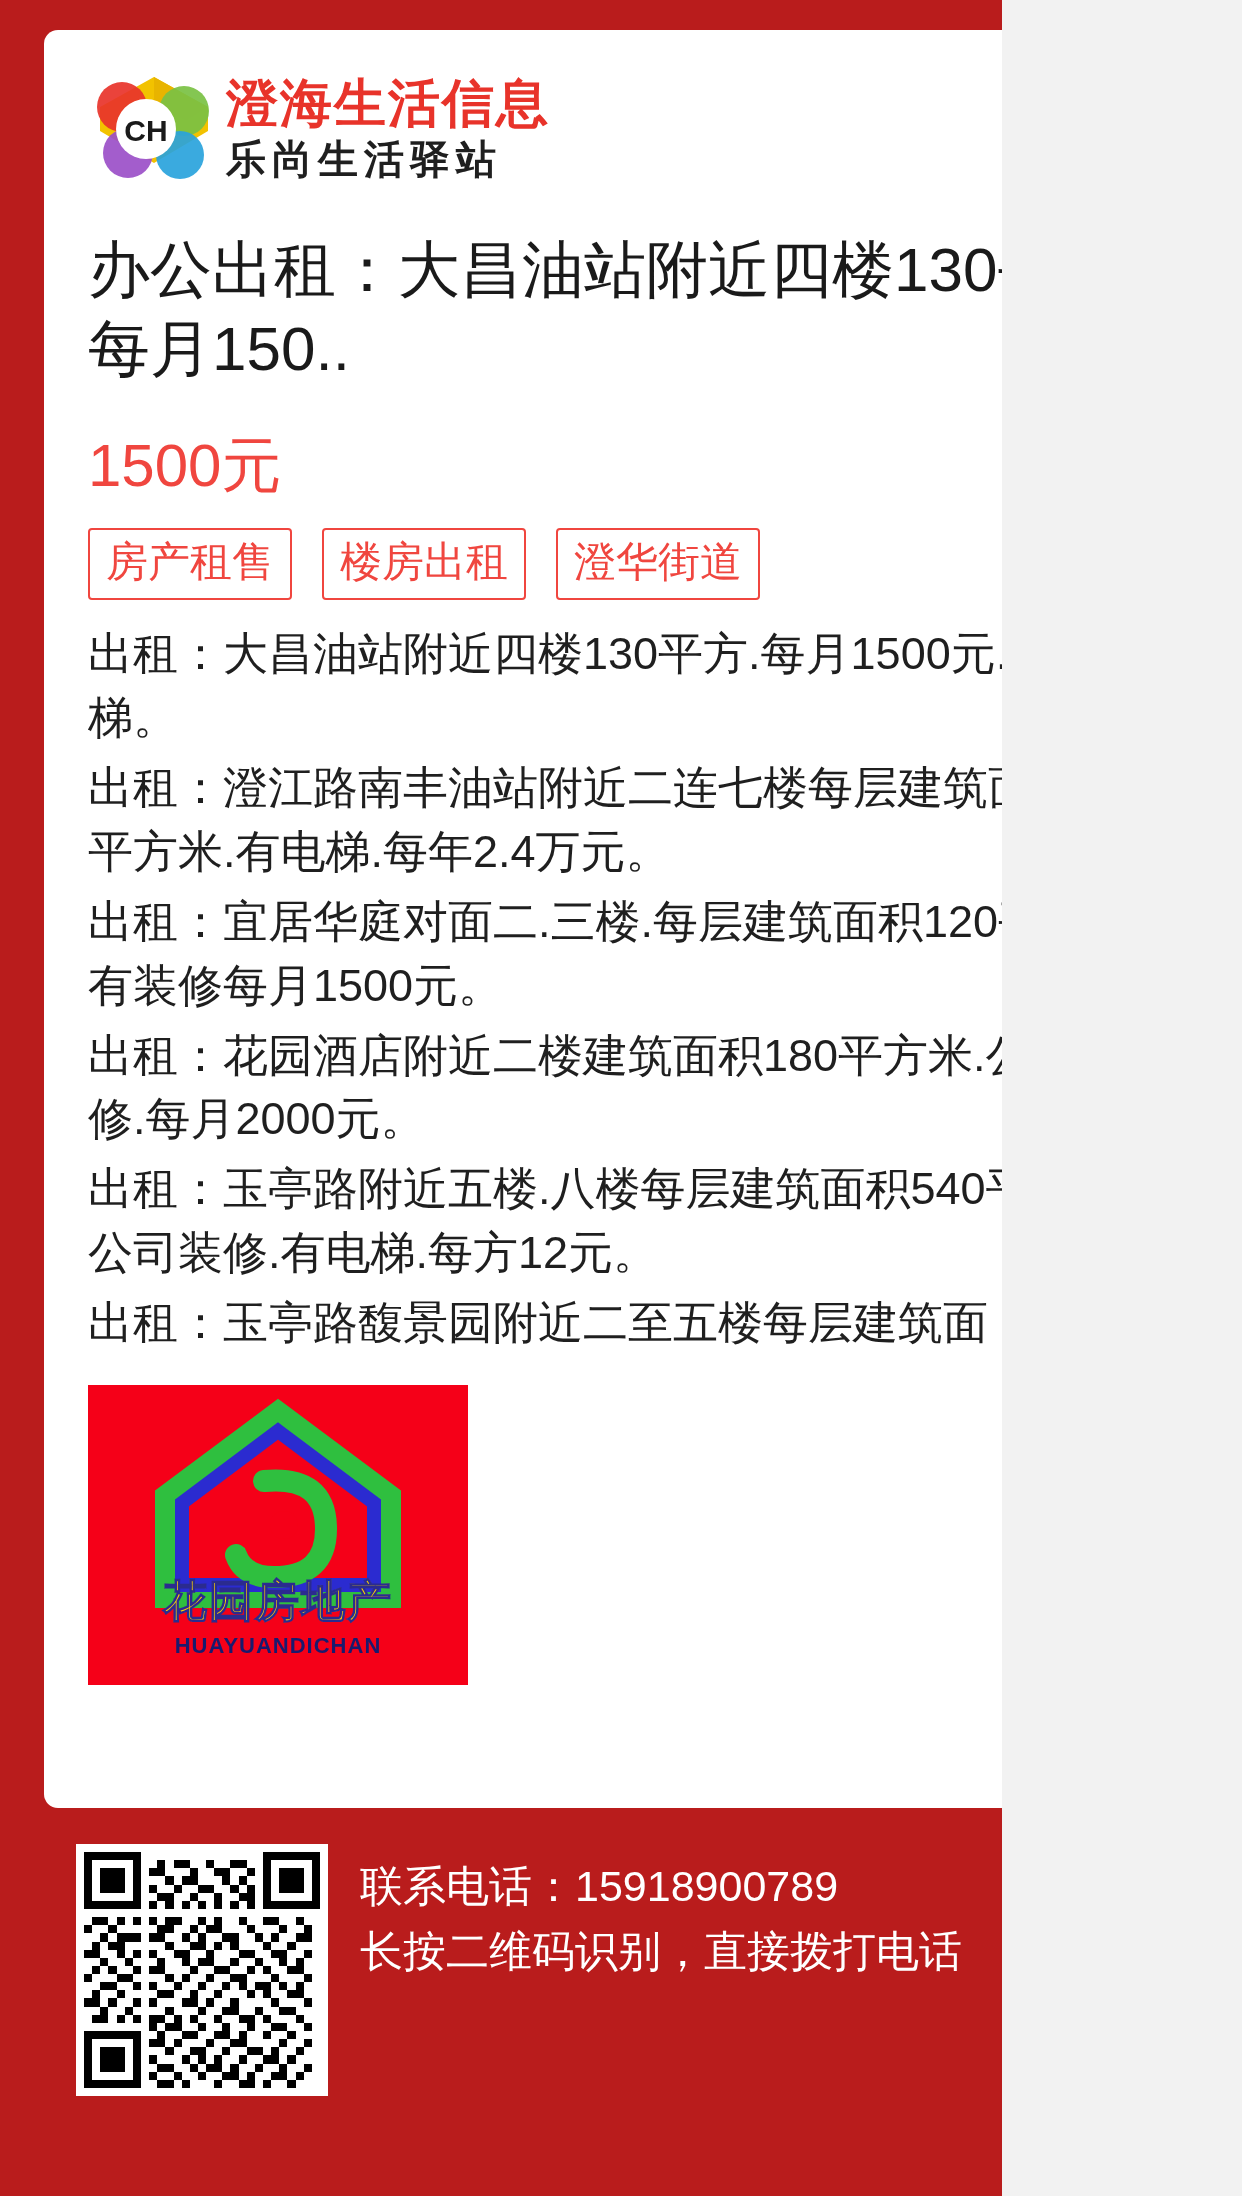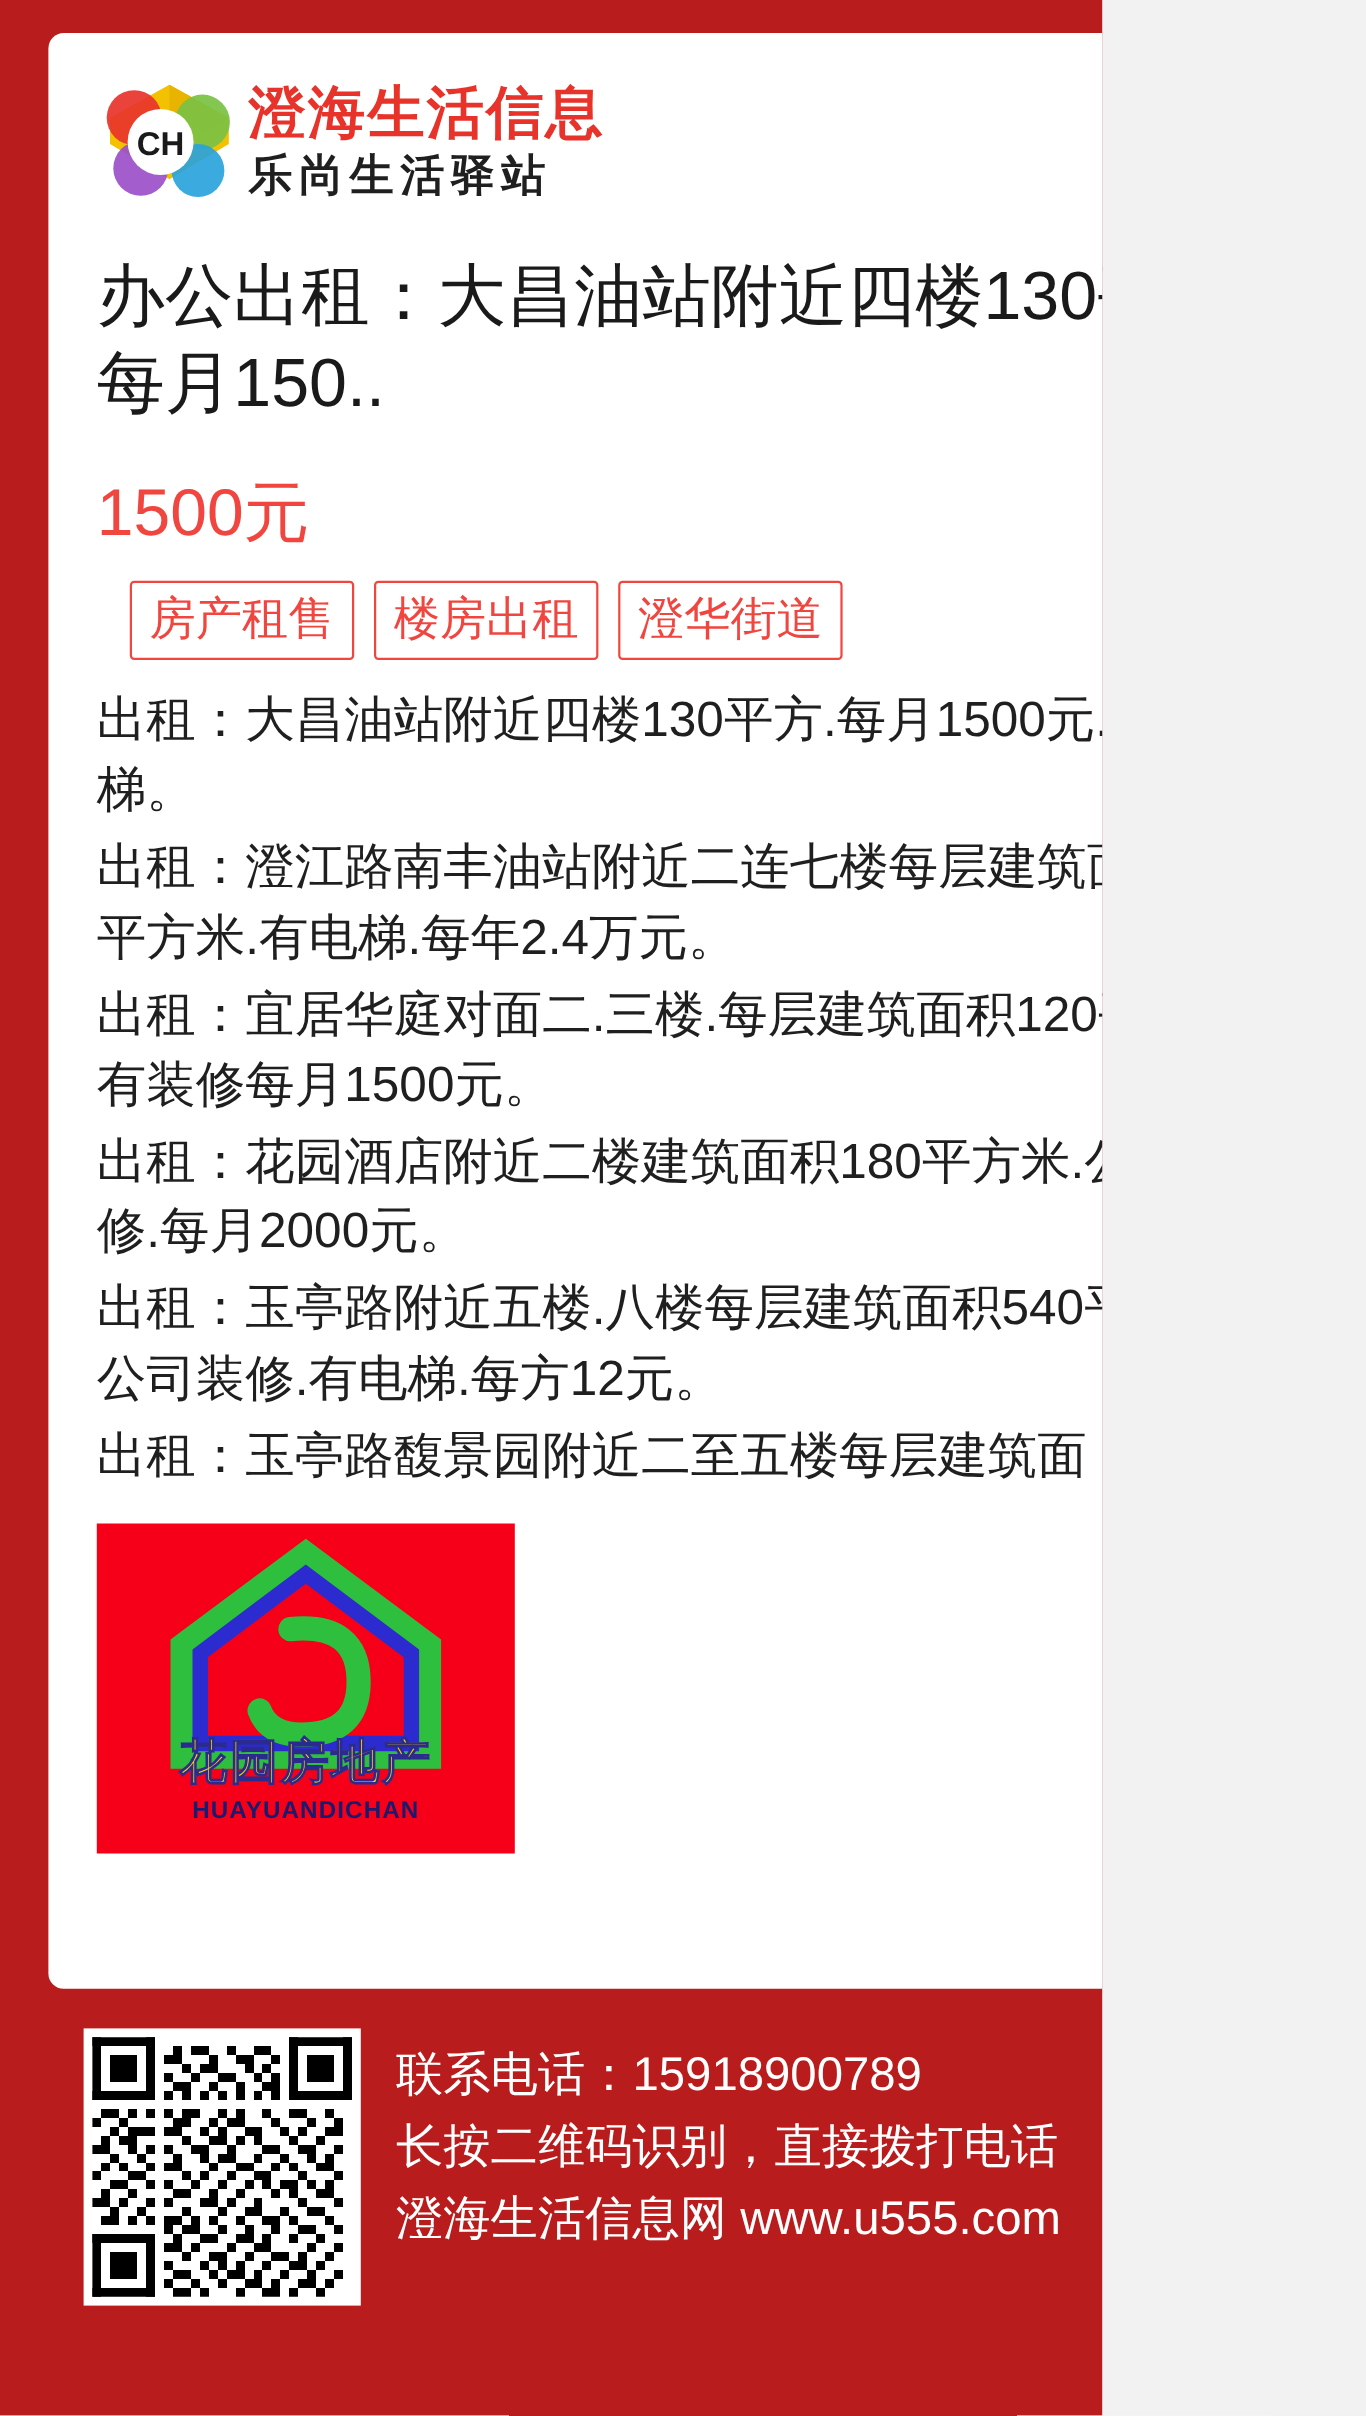--- a/index.html
+++ b/index.html
@@ -80,22 +80,21 @@
     margin-top: 12px;
     font-size: 60px;
     color: #f0463f;
     line-height: 1.2;
   }
 
   
   .tags {
     margin-top: 26px;
     display: flex;
-    gap: 18px;
-    margin-left: 30px;
+    gap: 30px;
   }
   .tag {
     border: 2px solid #f0463f;
     color: #f0463f;
     font-size: 42px;
     line-height: 1;
     padding: 11px 16px 15px 16px;
     border-radius: 4px;
     white-space: nowrap;
   }
@@ -455,17 +454,16 @@
           <rect x="16" y="28" width="1" height="1"></rect>
             <rect x="19" y="28" width="2" height="1"></rect>
           <rect x="22" y="28" width="1" height="1"></rect>
             <rect x="25" y="28" width="1" height="1"></rect>
         </g>
       </svg>
     </div>
     <div class="footer-text">
       <div class="footer-line">联系电话：15918900789</div>
       <div class="footer-line">长按二维码识别，直接拨打电话</div>
-      <div class="footer-line">澄海生活信息网 www.u555.com</div>
     </div>
   </div>
 
 </div>
 
 </body></html>

